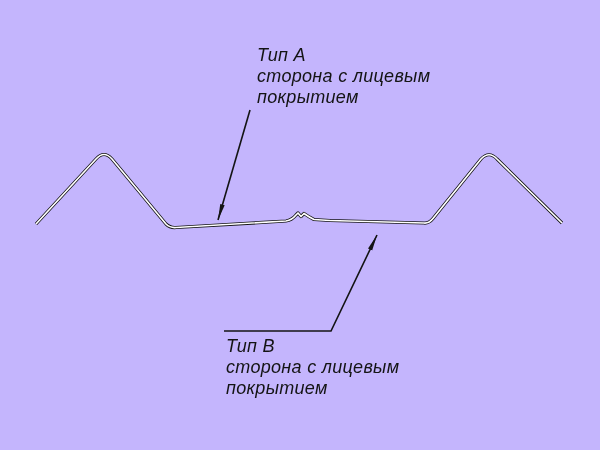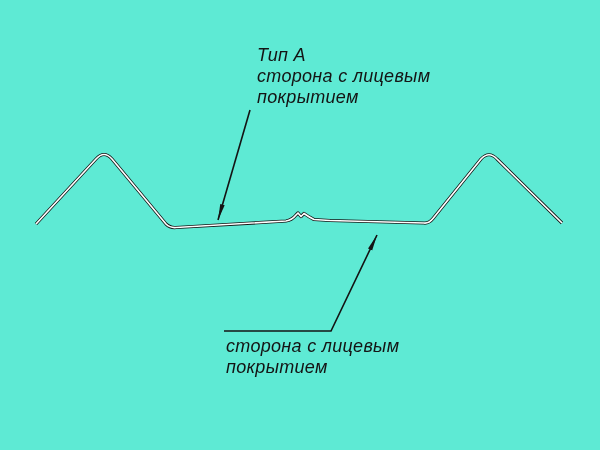--- a/index.html
+++ b/index.html
@@ -4,21 +4,21 @@
 <style>
   html, body {
     margin: 0;
     padding: 0;
     background: #ffffff;
   }
   .canvas {
     position: relative;
     width: 600px;
     height: 450px;
-    background: #5eead4;
+    background: #c4b5fd;
     overflow: hidden;
     font-family: "Liberation Sans", sans-serif;
   }
   .drawing-svg {
     position: absolute;
     left: 0;
     top: 0;
     width: 600px;
     height: 450px;
   }
@@ -99,17 +99,18 @@
     <path d="M 224 331 L 331 331 L 377 235" fill="none" stroke="#141414" stroke-width="1.6" stroke-linejoin="miter" marker-end="url(#arrow)"></path>
   </svg>
 
   <div class="callout-label" id="label-type-a">
     <span class="title">Тип А</span>
     <span class="desc">сторона с лицевым</span>
     <span class="desc">покрытием</span>
   </div>
 
   <div class="callout-label" id="label-type-b">
+    <span class="title">Тип В</span>
     <span class="desc">сторона с лицевым</span>
     <span class="desc">покрытием</span>
   </div>
 
 </div>
 
 </body></html>

